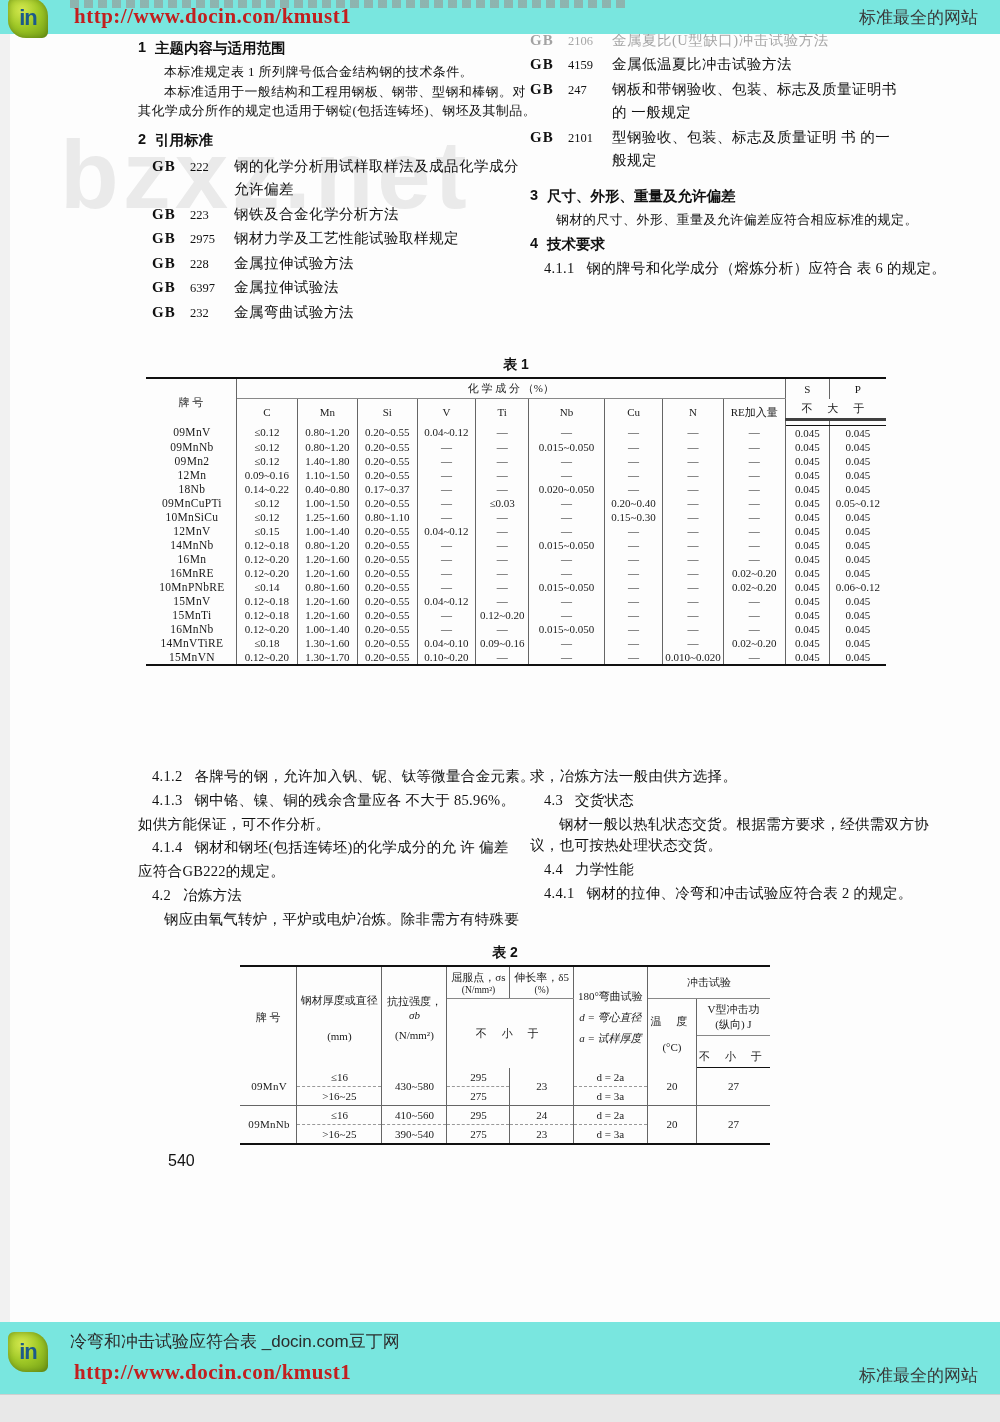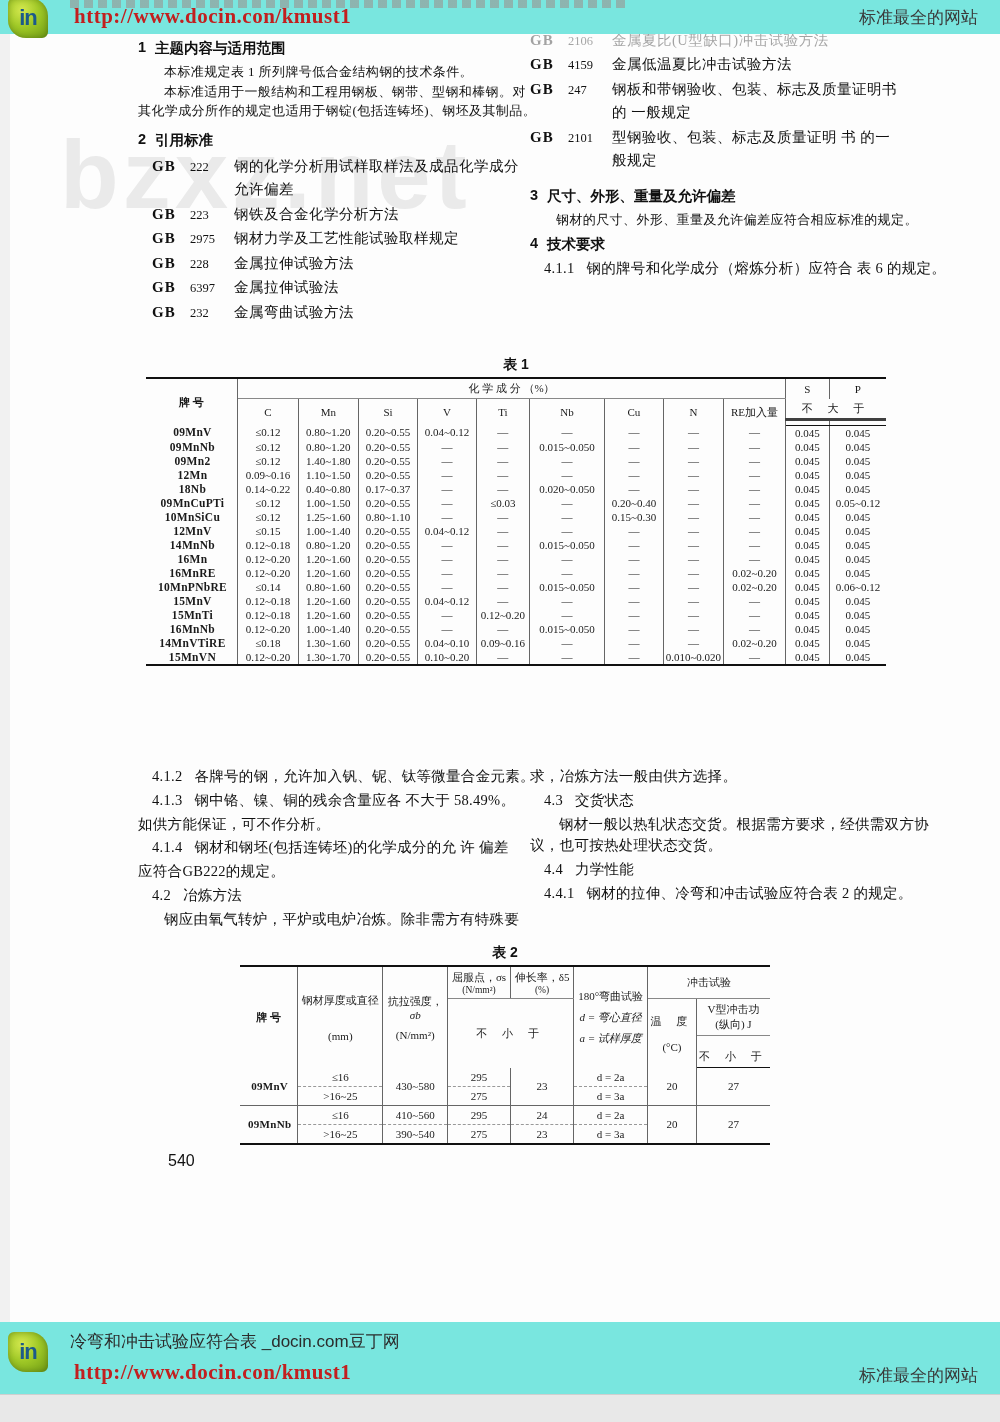--- a/index.html
+++ b/index.html
@@ -132,21 +132,21 @@
     border-left:1px solid #666;
     border-right:1px solid #666;
     padding:1px 2px;
     text-align:center;
     font-weight:normal;
     white-space:nowrap;
   }
   table.doc .topline td,table.doc .topline th{border-top:2.5px solid #111;margin-left:33px;}
   table.doc tr.hdr-bottom td,table.doc tr.hdr-bottom th{border-bottom:1.6px solid #111;}
   table.doc tr.last td{border-bottom:2.5px solid #111;}
-  table.doc .nol{border-left:none;font-weight:bold;}
+  table.doc .nol{border-left:none;}
   table.doc .nor{border-right:none;}
   .grade{text-align:left;padding-left:4px !important;font-size:11.5px;letter-spacing:.3px;}
   .spaced{letter-spacing:.55em;}
   .tiny{font-size:9.5px;}
   .ital{font-style:italic;}
   
   #table1{position:absolute;left:146px;top:356px;width:740px;}
   #table1 table{width:740px;}
   
   #table2{position:absolute;left:240px;top:944px;width:530px;}
@@ -544,21 +544,21 @@
     </table>
   </div>
 
   <div class="col" style="left:138px;top:764px;width:400px">
     <div class="sub" style="padding-left:14px">
       <span class="lbl">4.1.2</span>
       <span>各牌号的钢，允许加入钒、铌、钛等微量合金元素。</span>
     </div>
     <div class="sub" style="padding-left:14px">
       <span class="lbl">4.1.3</span>
-      <span>钢中铬、镍、铜的残余含量应各 不大于 58.49%。</span>
+      <span>钢中铬、镍、铜的残余含量应各 不大于 85.96%。</span>
     </div>
     <div class="sub">如供方能保证，可不作分析。</div>
     <div class="sub" style="padding-left:14px">
       <span class="lbl">4.1.4</span>
       <span>钢材和钢坯(包括连铸坯)的化学成分的允 许 偏差</span>
     </div>
     <div class="sub">应符合GB222的规定。</div>
     <div class="sub" style="padding-left:14px">
       <span class="lbl">4.2</span>
       <span>冶炼方法</span>

